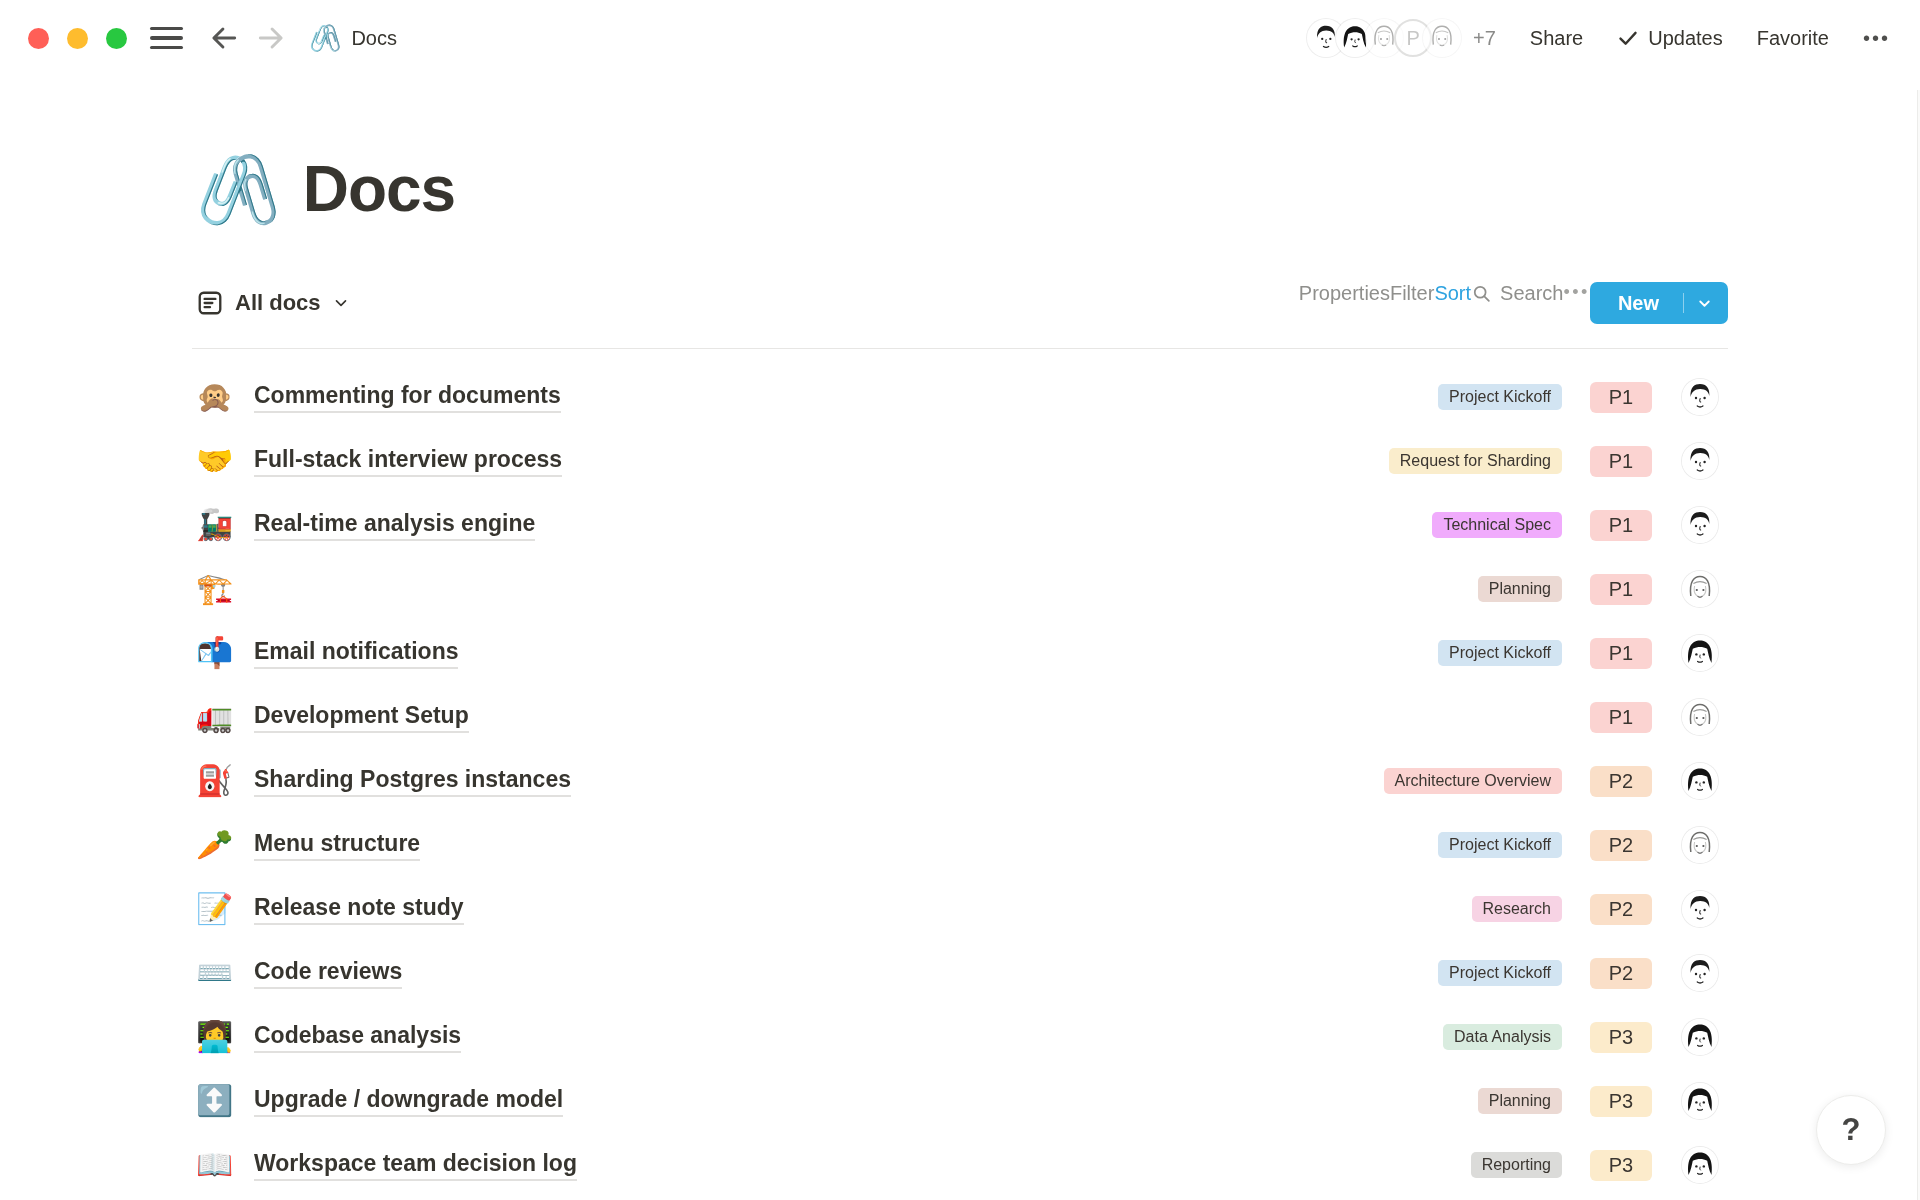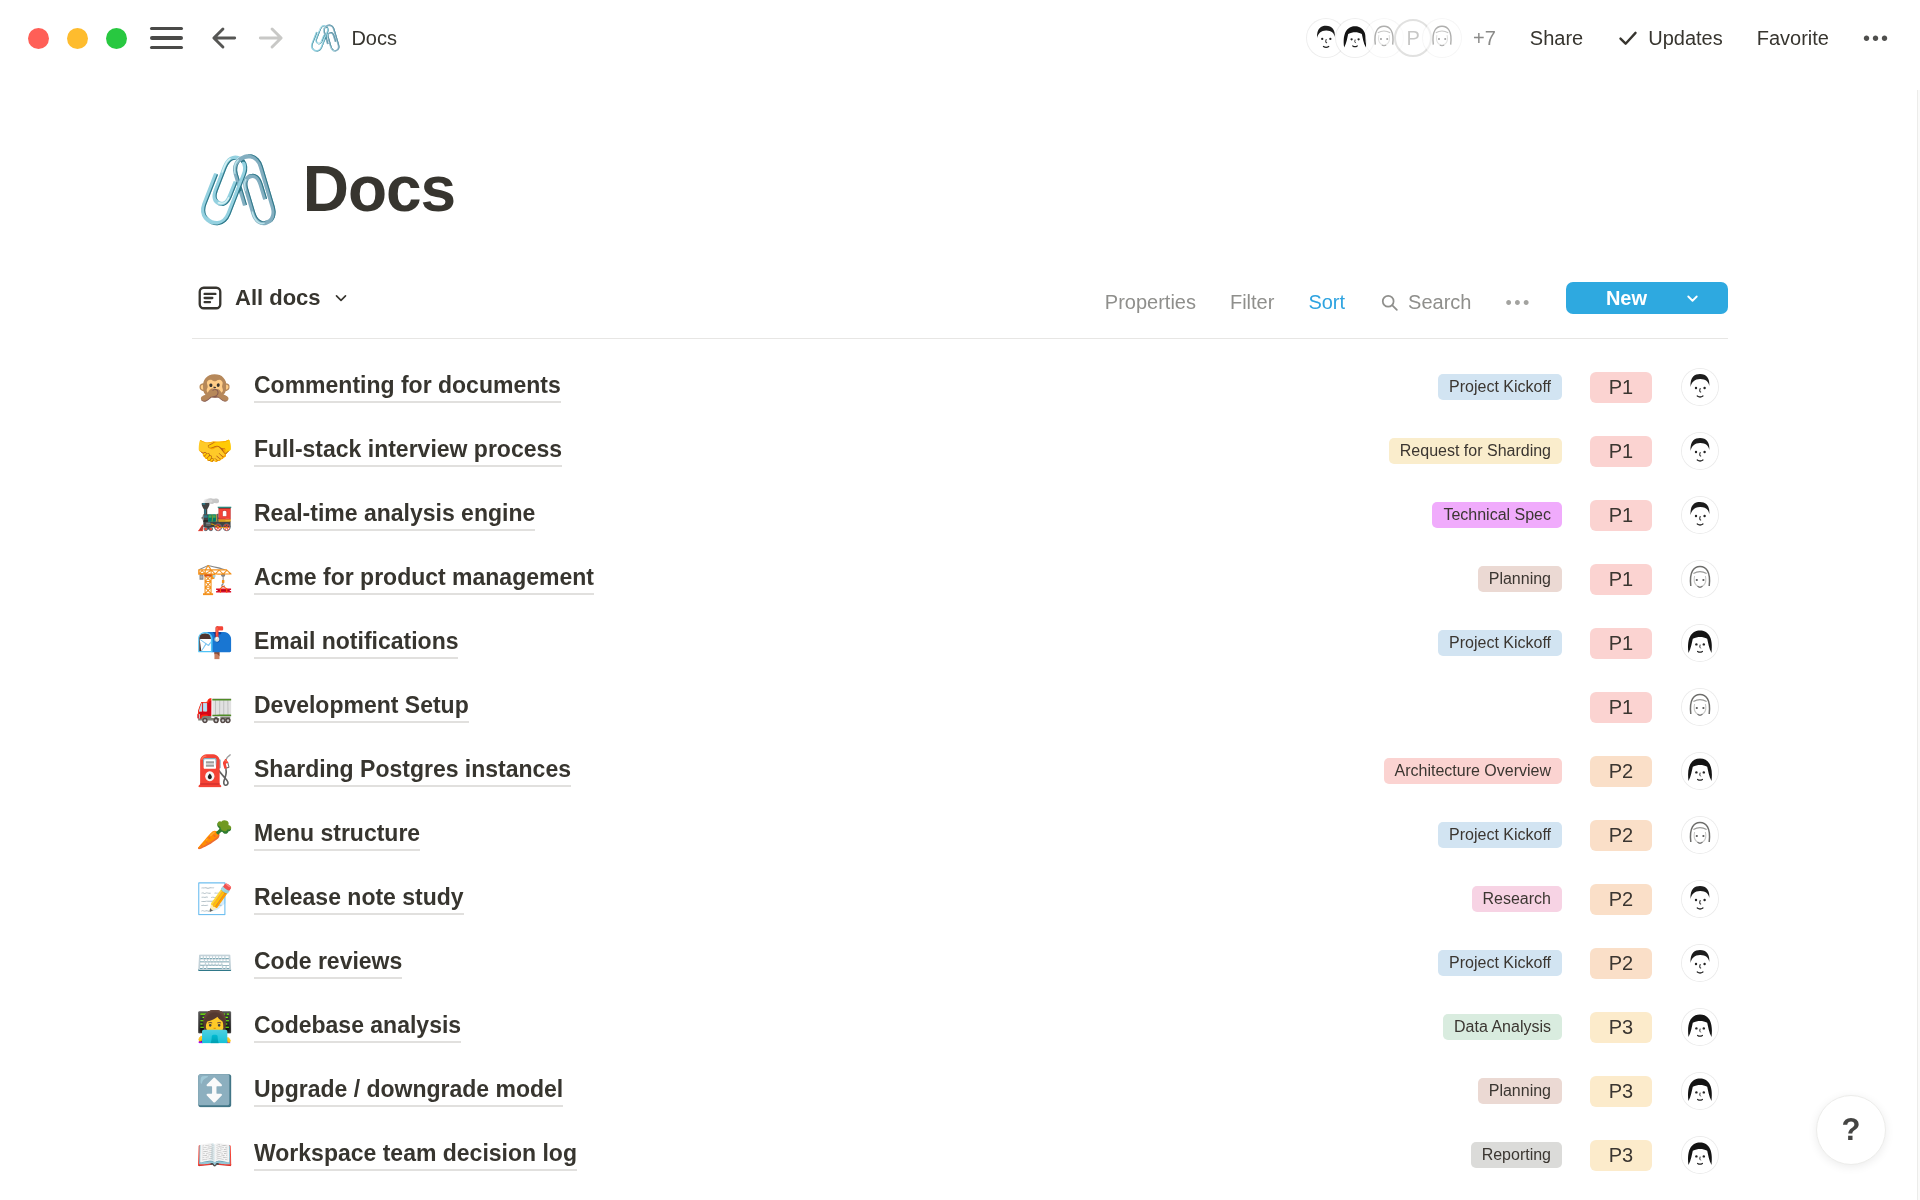--- a/index.html
+++ b/index.html
@@ -41,27 +41,27 @@
   
   .content{width:1536px;margin:0 auto}
   .page-title{display:flex;align-items:center;gap:22px;margin-top:76px;padding-left:4px}
   .page-icon{font-size:68px;line-height:1;cursor:pointer}
   .page-title h1{font-size:64px;font-weight:700;letter-spacing:-1px;margin:0;color:var(--ink)}
   
   .view-toolbar{display:flex;align-items:center;justify-content:space-between;margin-top:56px;
                 padding:0 0 24px 4px;border-bottom:1.5px solid var(--line)}
   .view-left{display:flex;align-items:center;gap:11px;cursor:pointer}
   .view-name{font-size:22px;font-weight:700;color:var(--ink)}
-  .view-right{display:flex;align-items:flex-end;gap:34px}
+  .view-right{display:flex;align-items:flex-start;}
   .vt-btn{background:none;border:none;padding:0;font-family:inherit;font-size:20px;color:var(--gray);
           cursor:pointer;display:flex;align-items:center;gap:8px}
   .vt-btn.active{color:var(--sortActive)}
   .vt-dots{background:none;border:none;padding:0;font-size:18px;letter-spacing:2.5px;color:#a3a3a0;cursor:pointer}
-  .new-btn{display:flex;align-items:stretch;background:var(--accent);border-radius:7px;height:26px;
-           color:#fff;overflow:hidden;cursor:pointer;border:none;padding:16px;font-family:inherit}
+  .new-btn{display:flex;align-items:stretch;background:var(--accent);border-radius:7px;height:42px;
+           color:#fff;overflow:hidden;cursor:pointer;border:none;padding:4px;font-family:inherit}
   .new-label{padding:0 24px;font-size:20px;font-weight:700;display:flex;align-items:center}
   .new-divider{width:1px;background:rgba(255,255,255,.45);margin:7px 0}
   .new-chevron{width:40px;display:flex;align-items:center;justify-content:center}
   
   .doc-list{padding-top:16px}
   .doc-row{height:64px;display:flex;align-items:center;padding:0 10px 0 4px}
   .doc-left{display:flex;align-items:center;flex:1;min-width:0}
   .doc-emoji{width:42px;font-size:30px;line-height:1;text-align:left;flex-shrink:0}
   .doc-title{font-size:23px;font-weight:600;color:var(--ink);border-bottom:2px solid #e1e0de;
              padding-bottom:2px;margin-left:16px;white-space:nowrap;cursor:pointer}
@@ -246,21 +246,20 @@
     <span class="doc-tag" style="background: #f0abfc;">Technical Spec</span>
     <span class="doc-priority" style="background: rgb(251, 211, 209);">P1</span>
     <span class="doc-avatar"><svg width="36" height="36" viewBox="0 0 36 36">
             <use href="#face-a"></use>
           </svg></span>
   </div>
 
   <div class="doc-row">
     <div class="doc-left">
       <span class="doc-emoji">🏗️</span>
-      <span class="doc-title">Acme for product management</span>
     </div>
     <span class="doc-tag" style="background: rgb(235, 217, 211);">Planning</span>
     <span class="doc-priority" style="background: rgb(251, 211, 209);">P1</span>
     <span class="doc-avatar"><svg width="36" height="36" viewBox="0 0 36 36">
             <use href="#face-c"></use>
           </svg></span>
   </div>
 
   <div class="doc-row">
     <div class="doc-left">

